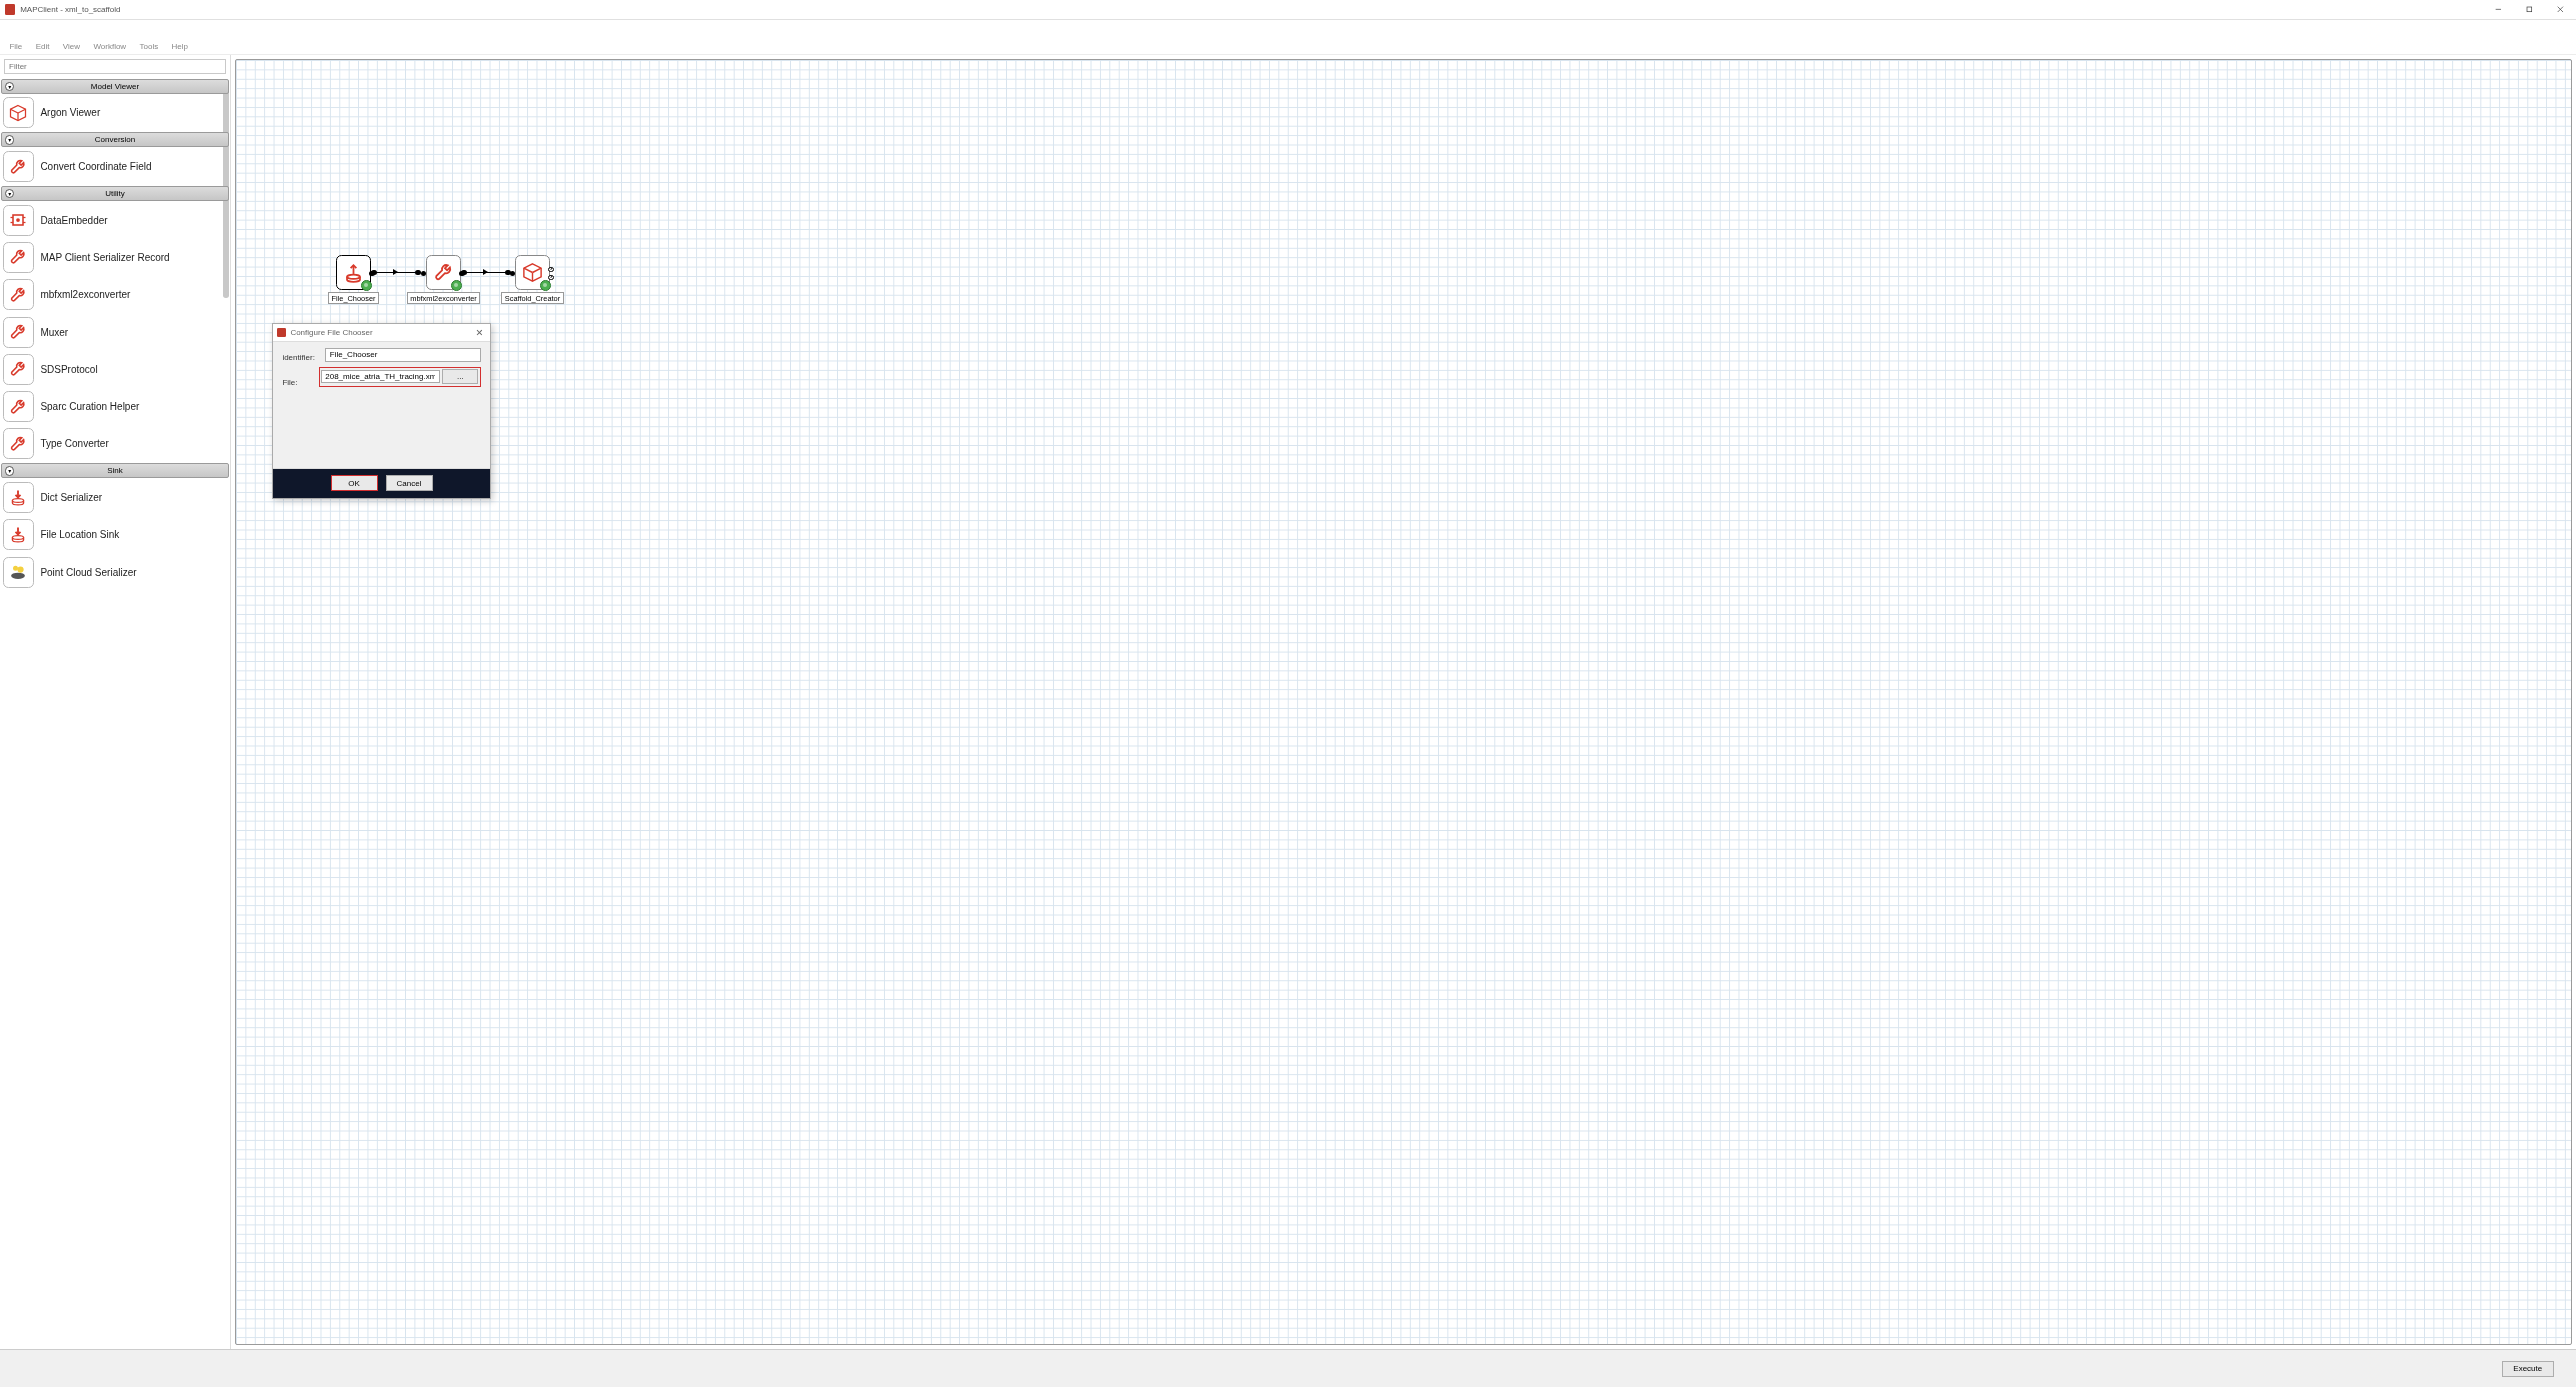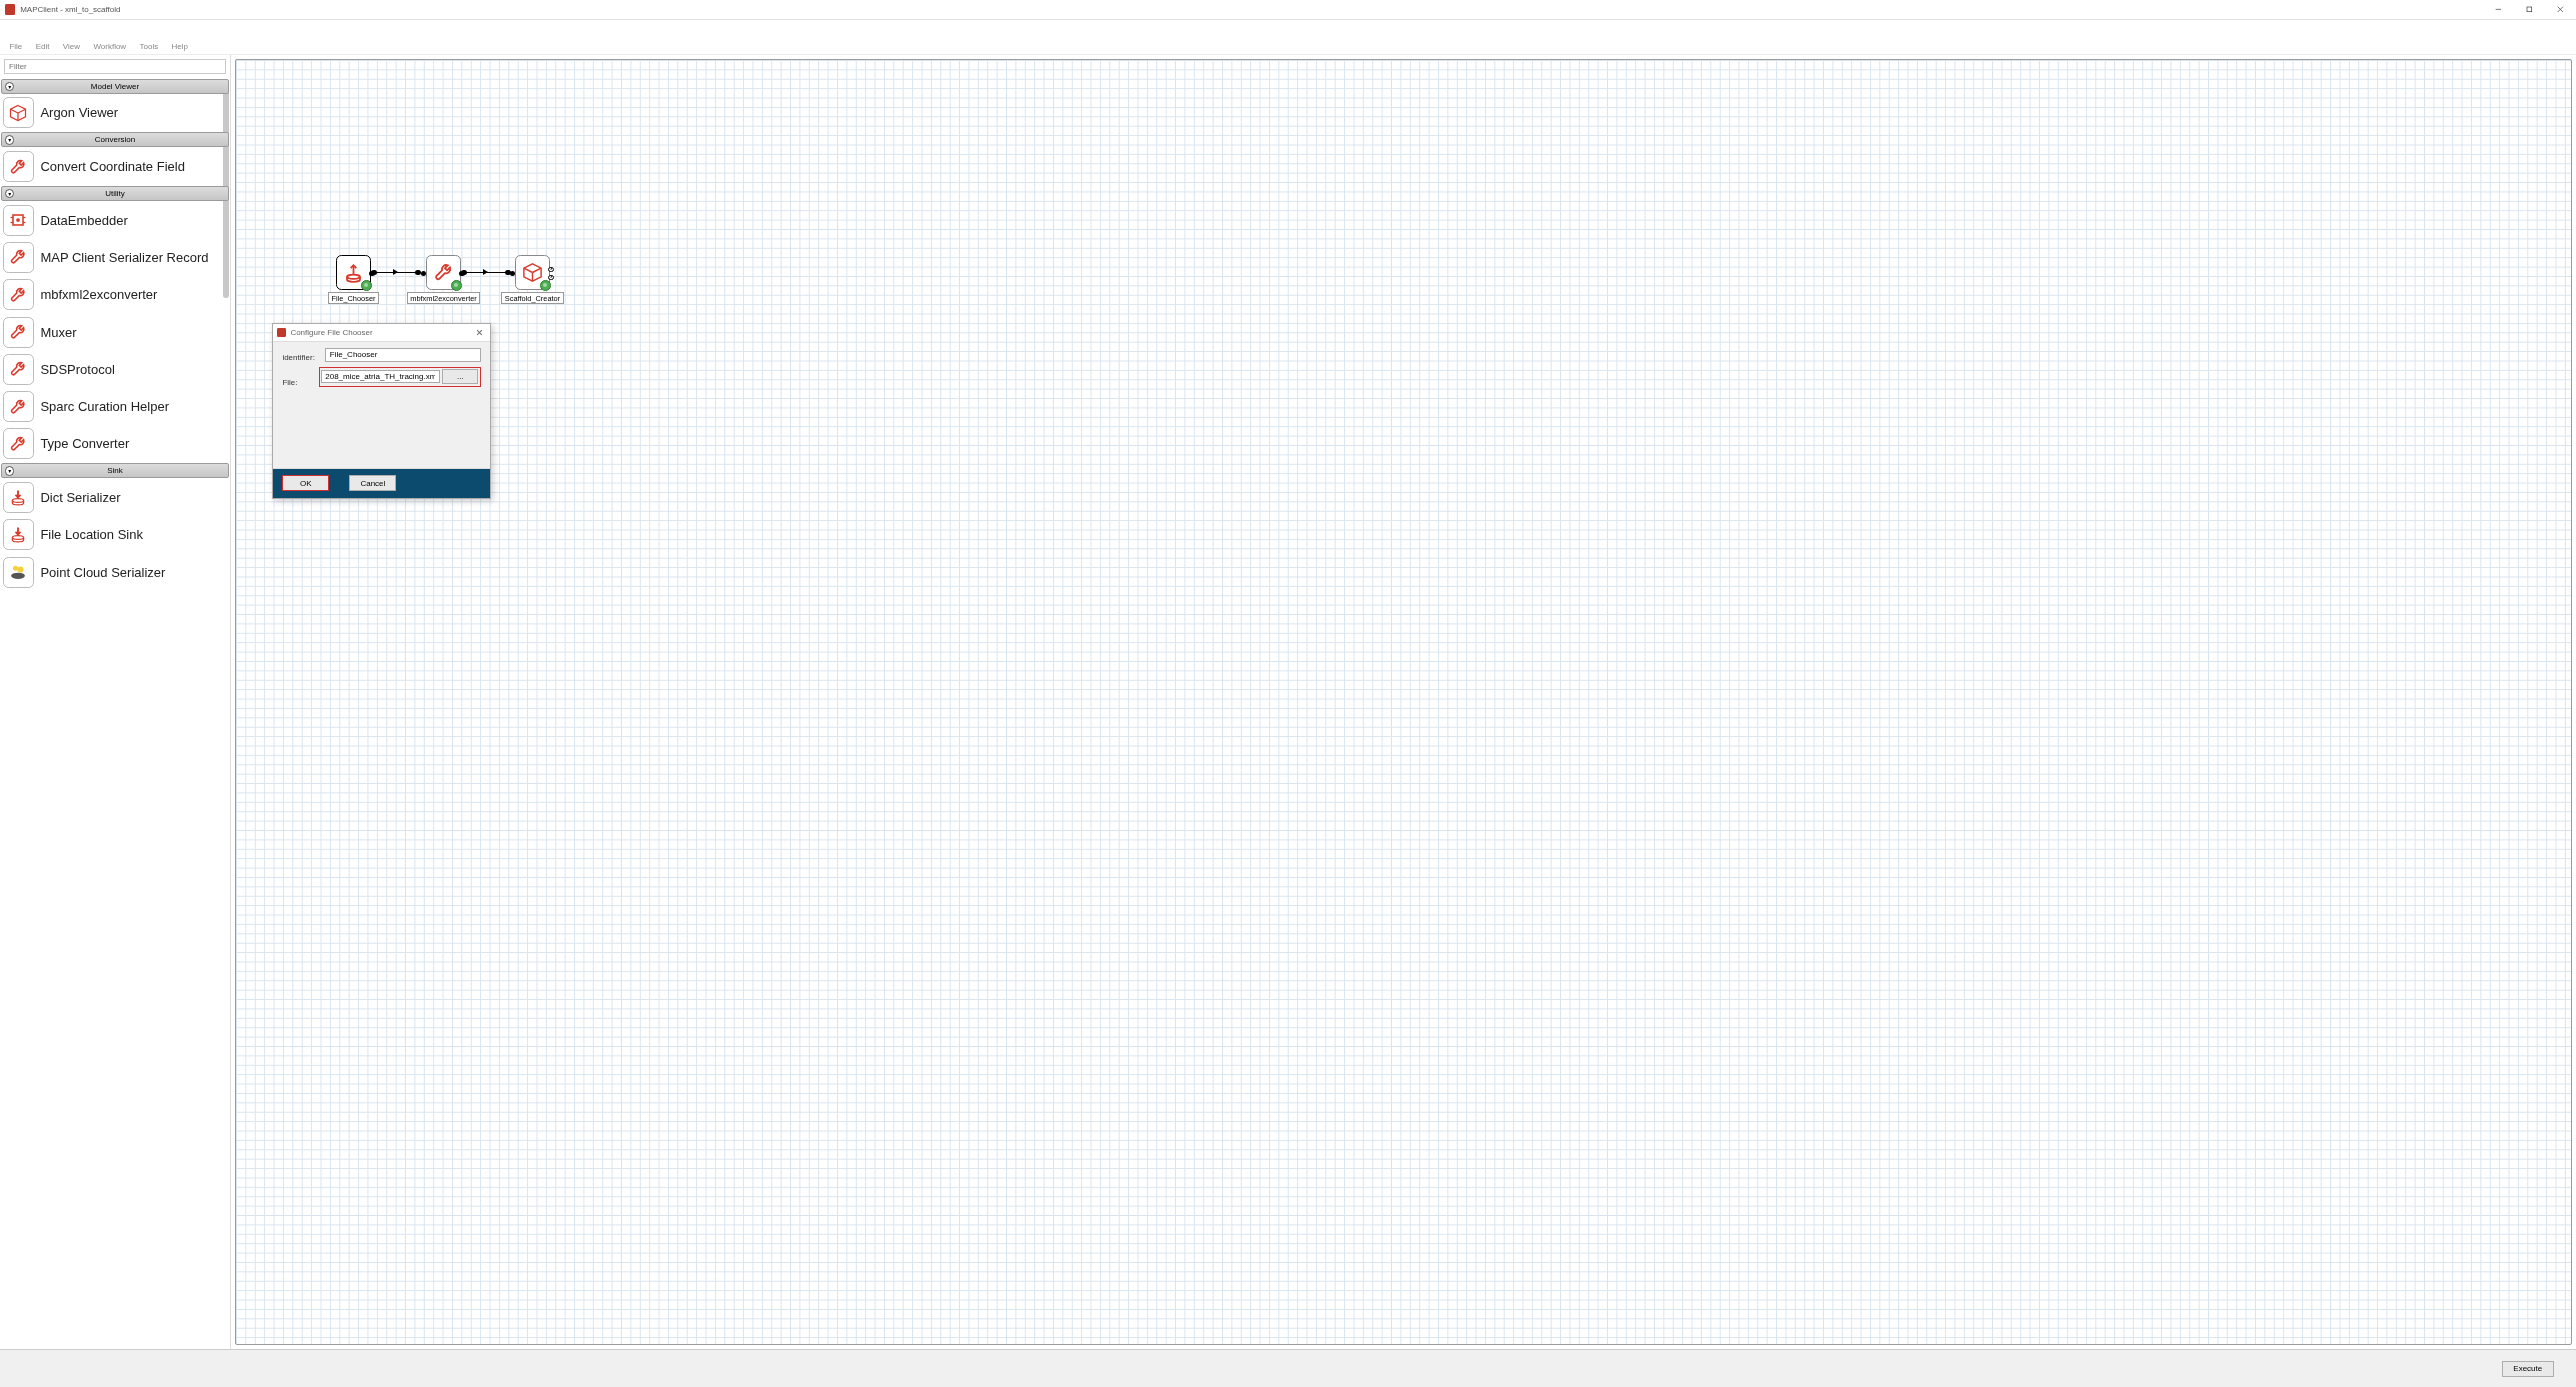--- a/index.html
+++ b/index.html
@@ -36,21 +36,21 @@
 }
 .category-header .arrow {
   position: absolute; left: 2.7px; top: 2px;
   width: 9.4px; height: 9.4px; border: 0.7px solid #555; border-radius: 50%;
   display: flex; align-items: center; justify-content: center; font-size: 6px;
   background: #fff;
 }
 
 .tool-item {
   display: flex; align-items: center; height: 36px;
-  margin: 1.3px 2.7px; cursor: grab; font-size: 13px; color: #222;
+  margin: 1.3px 2.7px; cursor: grab; font-size: 10px; color: #222;
 }
 .tool-icon {
   width: 31px; height: 31px; border: 0.7px solid #bbb; border-radius: 5.4px;
   margin-right: 6.7px; display: flex; align-items: center; justify-content: center;
   background: #fff;
 }
 .tool-icon svg { width: 20px; height: 20px; }
 
 
 .canvas-wrap { flex: 1; position: relative; padding: 4px; }
@@ -135,22 +135,22 @@
 .dialog .form-row input[type=text] {
   height: 13.4px; border: 0.7px solid #aaa; padding: 0 3.4px; font-size: 8px; background: #fff;
 }
 .dialog .hl { border: 1.3px solid #d32f2f !important; }
 .dialog .row-hl { border: 1.3px solid #d32f2f; padding: 1.3px; display:flex; align-items:center; }
 .dialog .browse-btn {
   width: 36px; height: 15px; margin-left: 2.7px; background: #e9e9e9;
   border: 0.7px solid #adadad; cursor: pointer; font-size: 8px;
 }
 .dialog .dlg-buttons {
-  display: flex; justify-content: flex-start; gap: 20px; padding: 6.7px 9.4px;
-  border-top: 0.7px solid #ddd; background: #0c4a6e;
+  display: flex; justify-content: center; gap: 8px; padding: 6.7px 9.4px;
+  border-top: 0.7px solid #ddd; background: #0f172a;
 }
 .dialog .dlg-buttons button {
   width: 47px; height: 16px; background: #e9e9e9; border: 0.7px solid #adadad;
   cursor: pointer; font-size: 8px;
 }
 .dialog .dlg-buttons button.hl { border: 2px solid #d32f2f; }
 
 
 .footer { height: 38px; display: flex; align-items: center; justify-content: flex-end;
   padding: 0 22px; background: #f0f0f0; border-top: 0.7px solid #ccc; }

